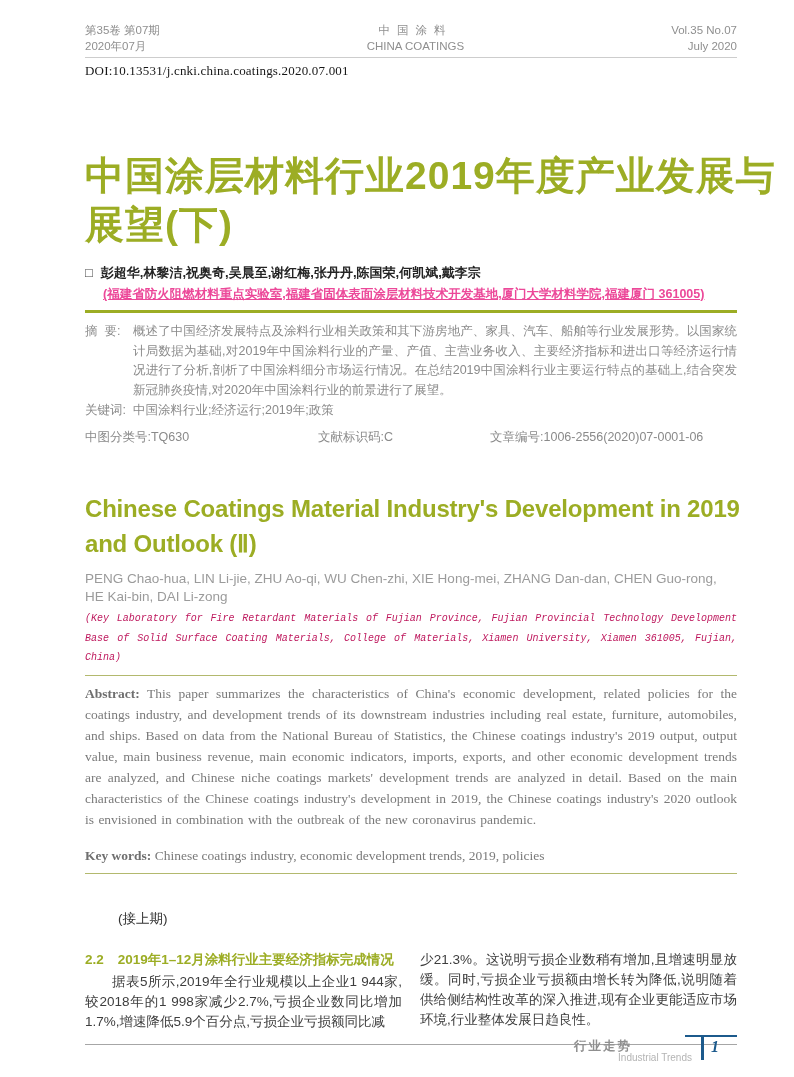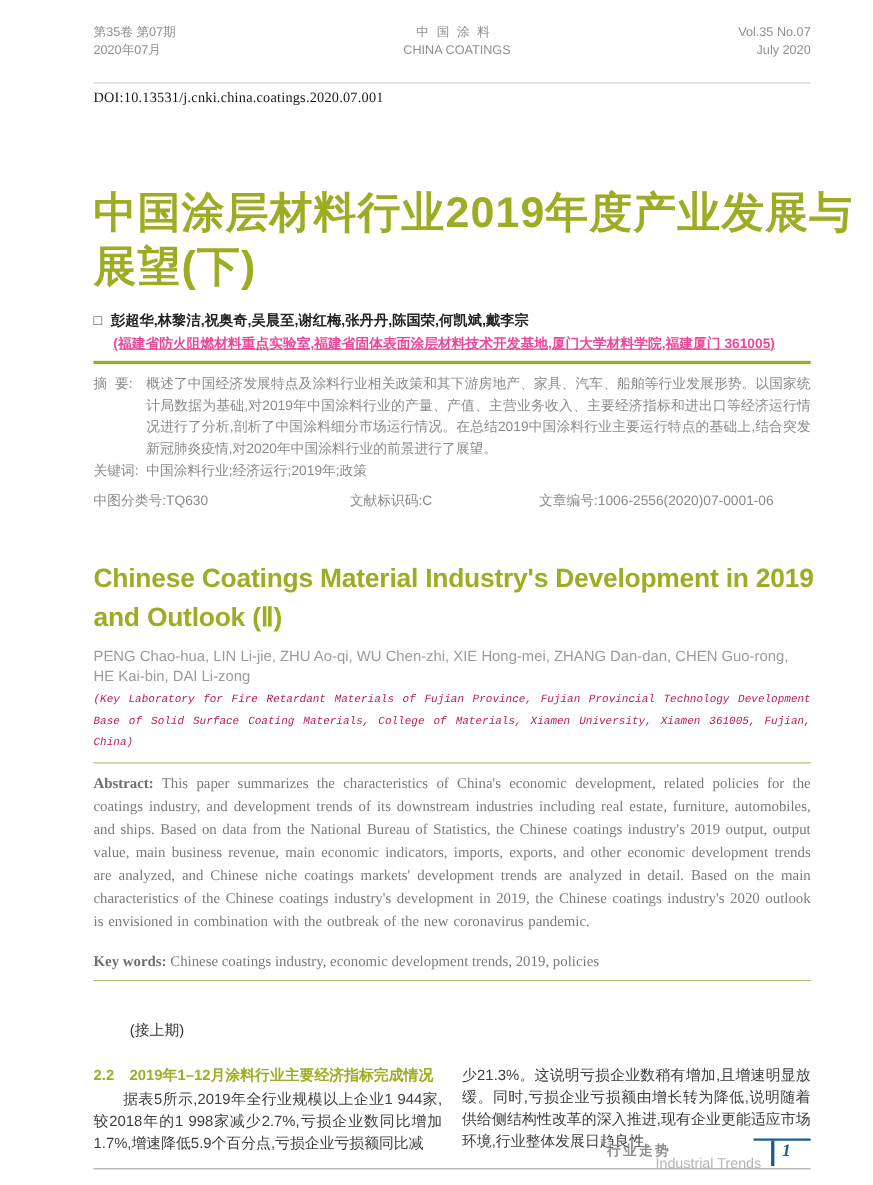--- a/index.html
+++ b/index.html
@@ -4,21 +4,21 @@
 <style>
   * { box-sizing: border-box; margin: 0; padding: 0; }
   html,body { width: 794px; height: 1077px; background: #ffffff; overflow: hidden;
     font-family: "Liberation Sans", sans-serif; }
   .page { position: relative; width: 794px; height: 1077px; background: #fff;
     padding: 22px 57px 0 85px; }
 
   
   .jheader { display: flex; justify-content: space-between; align-items: flex-start;
     color: #8f8f8f; font-size: 11.5px; line-height: 16px;
-    padding-bottom: 21px; border-bottom: 1px solid #cdcdcd; }
+    padding-bottom: 3px; border-bottom: 1px solid #cdcdcd; }
   .jheader .hcol-left { text-align: left; }
   .jheader .hcol-center { text-align: center; }
   .jheader .hcol-center .cn { letter-spacing: 7px; }
   .jheader .hcol-right { text-align: right; }
 
   .doi { margin-top: 5px; font-family: "Liberation Serif", serif; font-size: 13px;
     color: #161616; letter-spacing: 0.2px; }
 
   
   .title-cn { margin-top: 72px; color: #9cad24; font-weight: bold;
@@ -66,21 +66,21 @@
   .col p { margin: 0; }
 
   .rule-gray { margin-top: 12px; height: 1px; background: #a6a6a6; }
   .footnotes { margin-top: 5px; font-size: 12.5px; color: #4a4a4a; line-height: 20px; }
 
   
   .page-footer { position: absolute; right: 57px; bottom: 14px;
     display: flex; align-items: flex-start; }
   .pf-labels { text-align: left; margin-right: 9px; padding-top: 4px; }
   .pf-cn { font-size: 12.5px; font-weight: bold; color: #8f8f8f; letter-spacing: 2px; line-height: 14px; }
-  .pf-en { font-size: 13px; color: #b4b4b4; line-height: 10px; padding-left: 44px; }
+  .pf-en { font-size: 10px; color: #b4b4b4; line-height: 10px; padding-left: 44px; }
   .pf-num-wrap { position: relative; padding-top: 2px; }
   .pf-num-wrap::before { content: ""; position: absolute; top: 0; left: -16px; right: 0;
     height: 2px; background: #1c5a8c; }
   .pf-num { border-left: 3px solid #1c5a8c; padding: 0 18px 3px 7px;
     font-family: "Liberation Serif", serif; font-style: italic; font-weight: bold;
     font-size: 16px; color: #1c5a8c; line-height: 20px; }
 </style>
 </head>
 <body>
 

